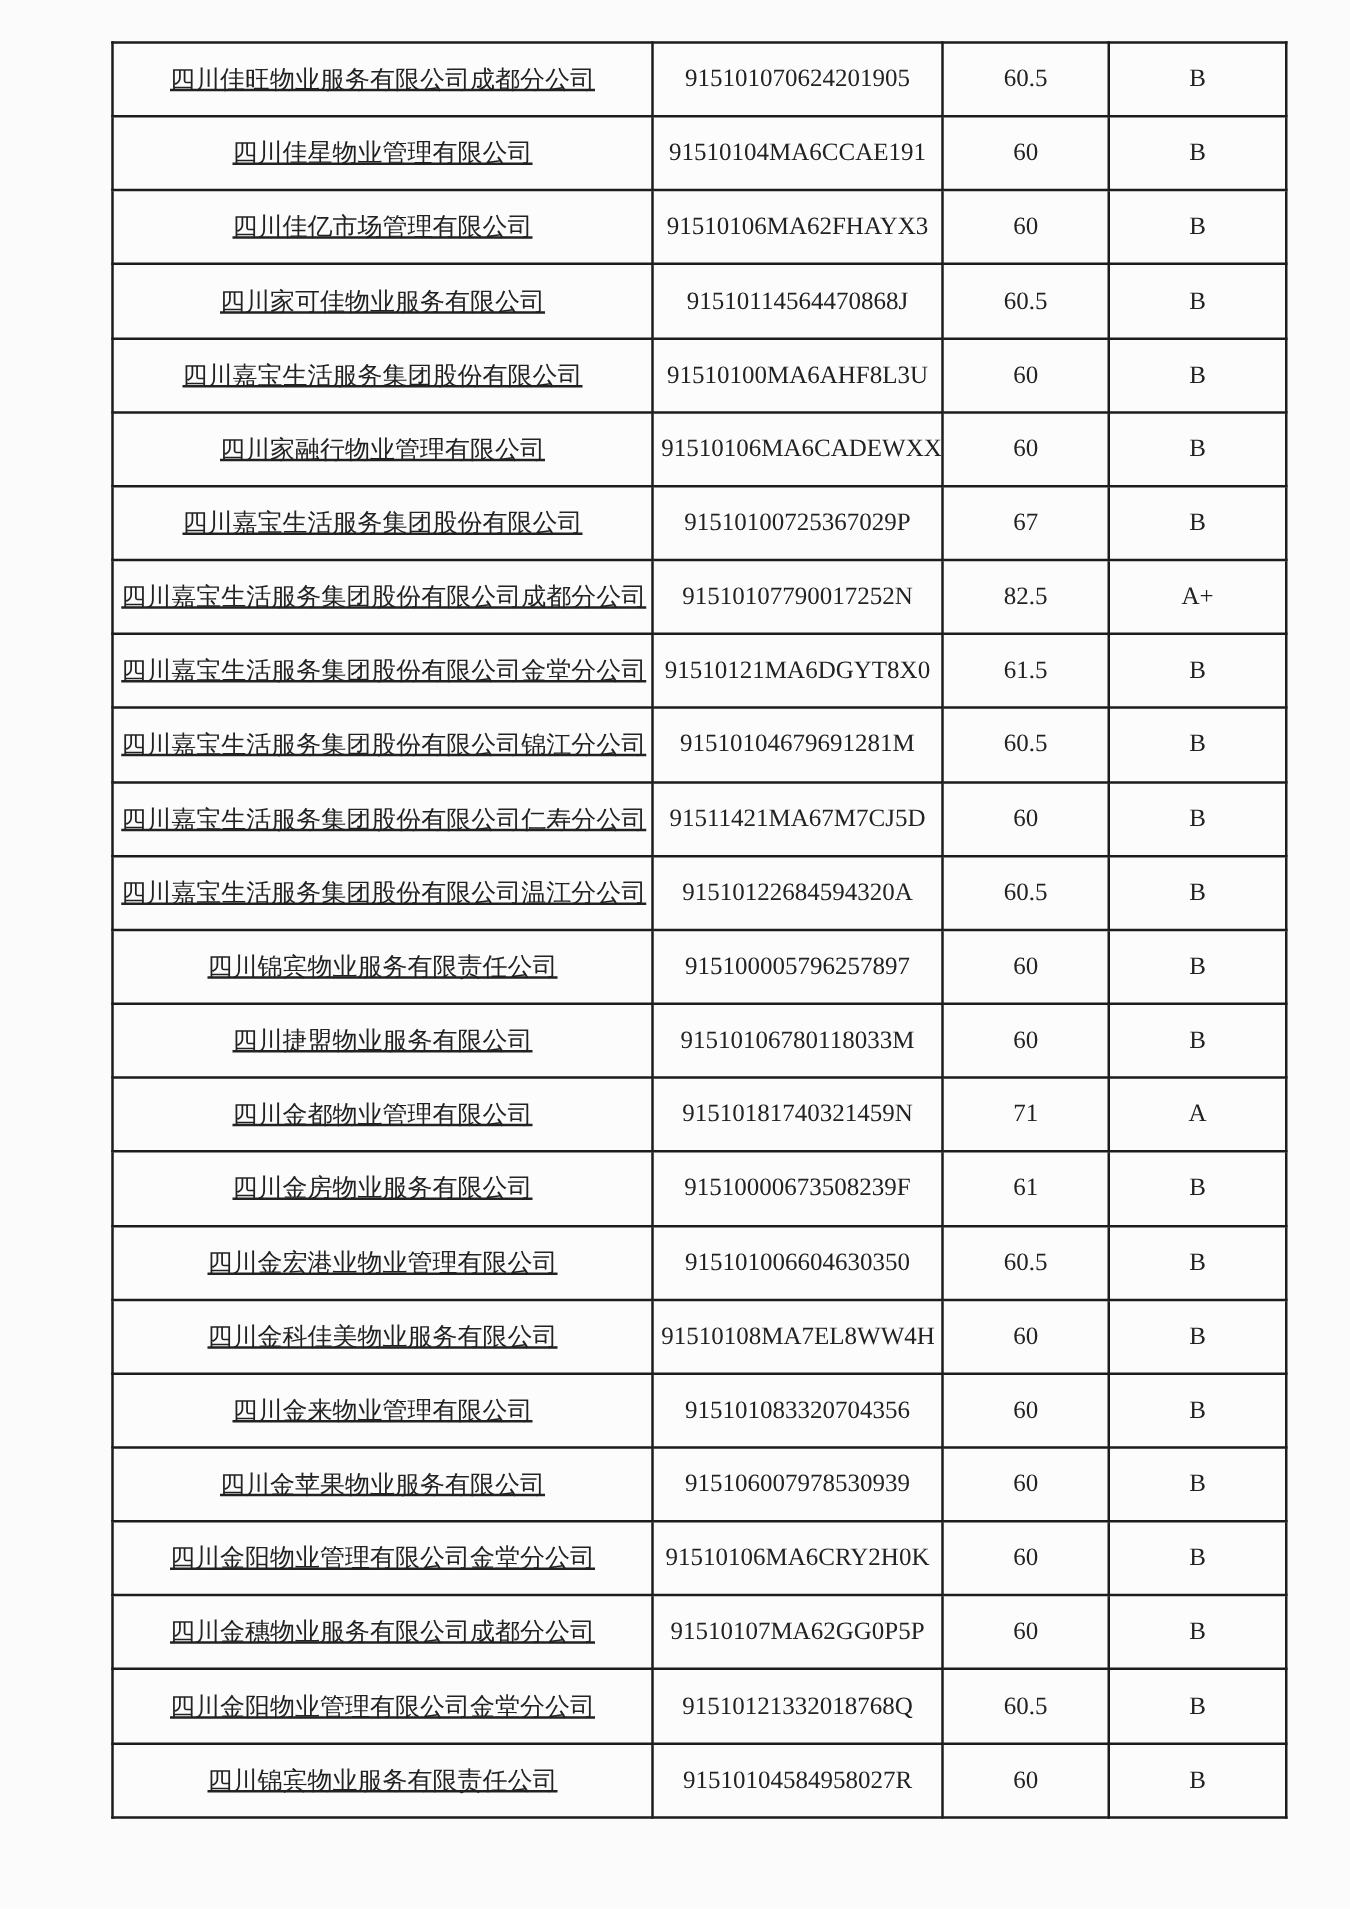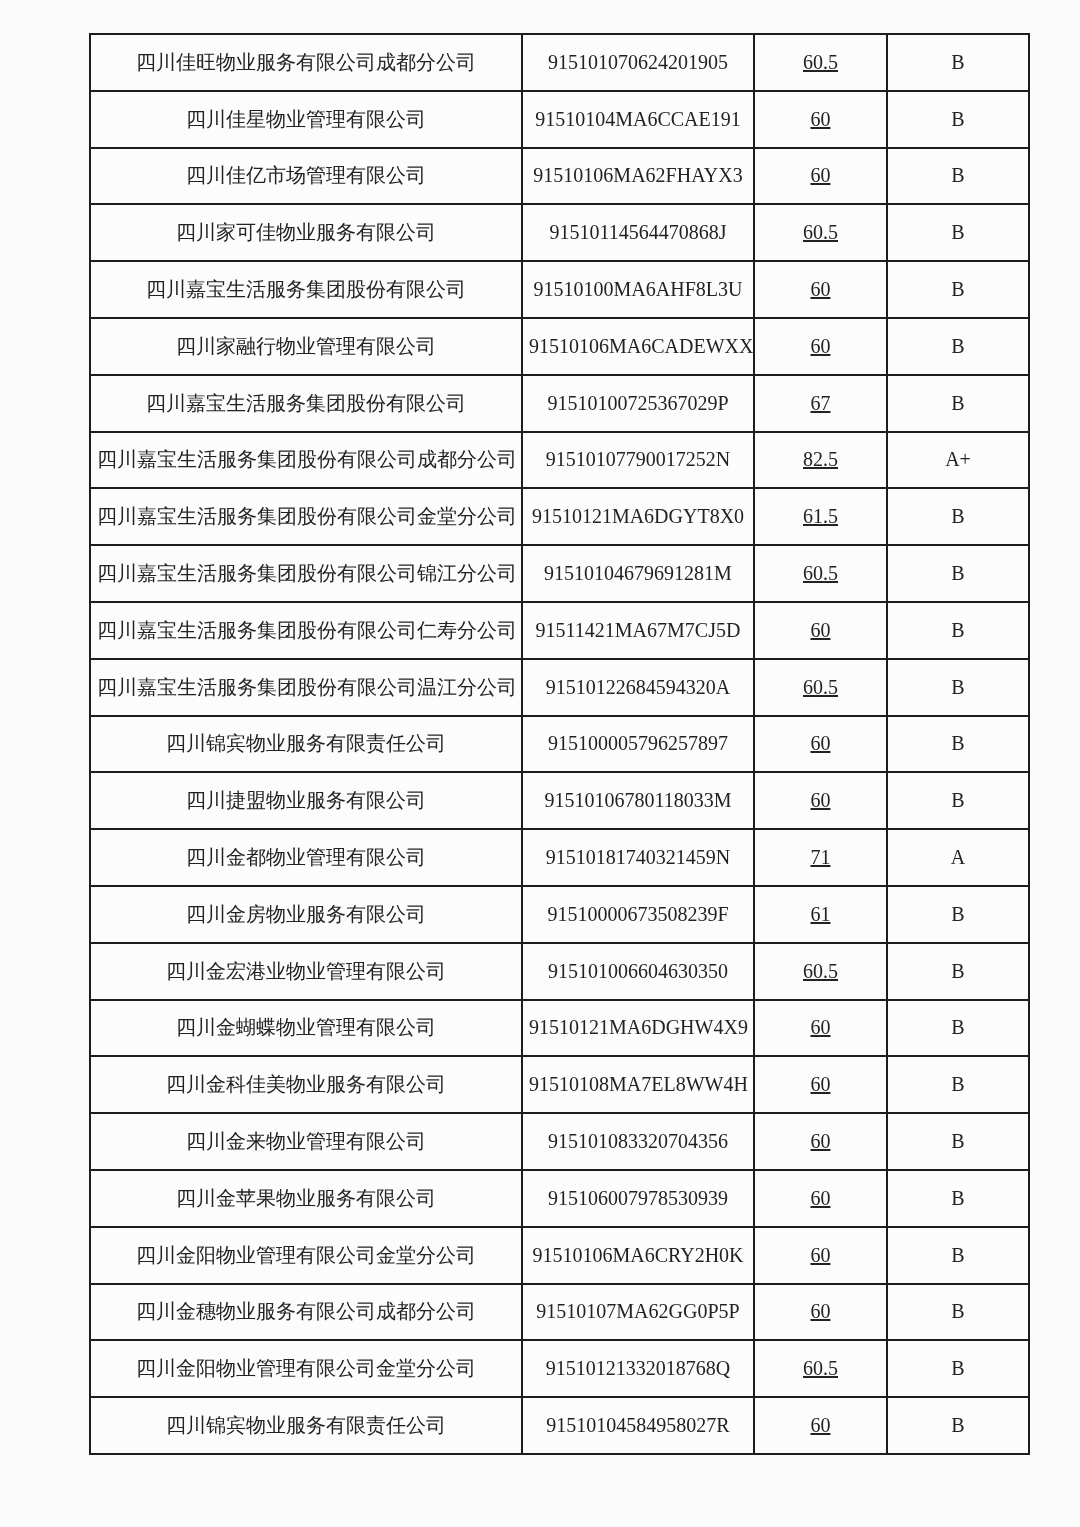--- a/index.html
+++ b/index.html
@@ -30,27 +30,27 @@
     text-align: center;
     vertical-align: middle;
     color: #222222;
     font-size: 20px;
     padding: 0 6px;
     overflow: hidden;
     white-space: nowrap;
   }
   td.company-cell {
     font-size: 19px;
+    text-decoration: underline;
   }
   td.code-cell {
     font-size: 20px;
   }
   td.score-cell {
     font-size: 19px;
-    text-decoration: underline;
   }
   td.grade-cell {
     font-size: 20px;
   }
 </style>
 </head>
 <body>
 
 <div class="table-wrap">
   <table class="rating-table">
@@ -157,26 +157,20 @@
           <td class="score-cell">61</td>
           <td class="grade-cell">B</td>
         </tr>
         <tr>
           <td class="company-cell">四川金宏港业物业管理有限公司</td>
           <td class="code-cell">915101006604630350</td>
           <td class="score-cell">60.5</td>
           <td class="grade-cell">B</td>
         </tr>
         <tr>
-          <td class="company-cell">四川金蝴蝶物业管理有限公司</td>
-          <td class="code-cell">91510121MA6DGHW4X9</td>
-          <td class="score-cell">60</td>
-          <td class="grade-cell">B</td>
-        </tr>
-        <tr>
           <td class="company-cell">四川金科佳美物业服务有限公司</td>
           <td class="code-cell">91510108MA7EL8WW4H</td>
           <td class="score-cell">60</td>
           <td class="grade-cell">B</td>
         </tr>
         <tr>
           <td class="company-cell">四川金来物业管理有限公司</td>
           <td class="code-cell">915101083320704356</td>
           <td class="score-cell">60</td>
           <td class="grade-cell">B</td>

